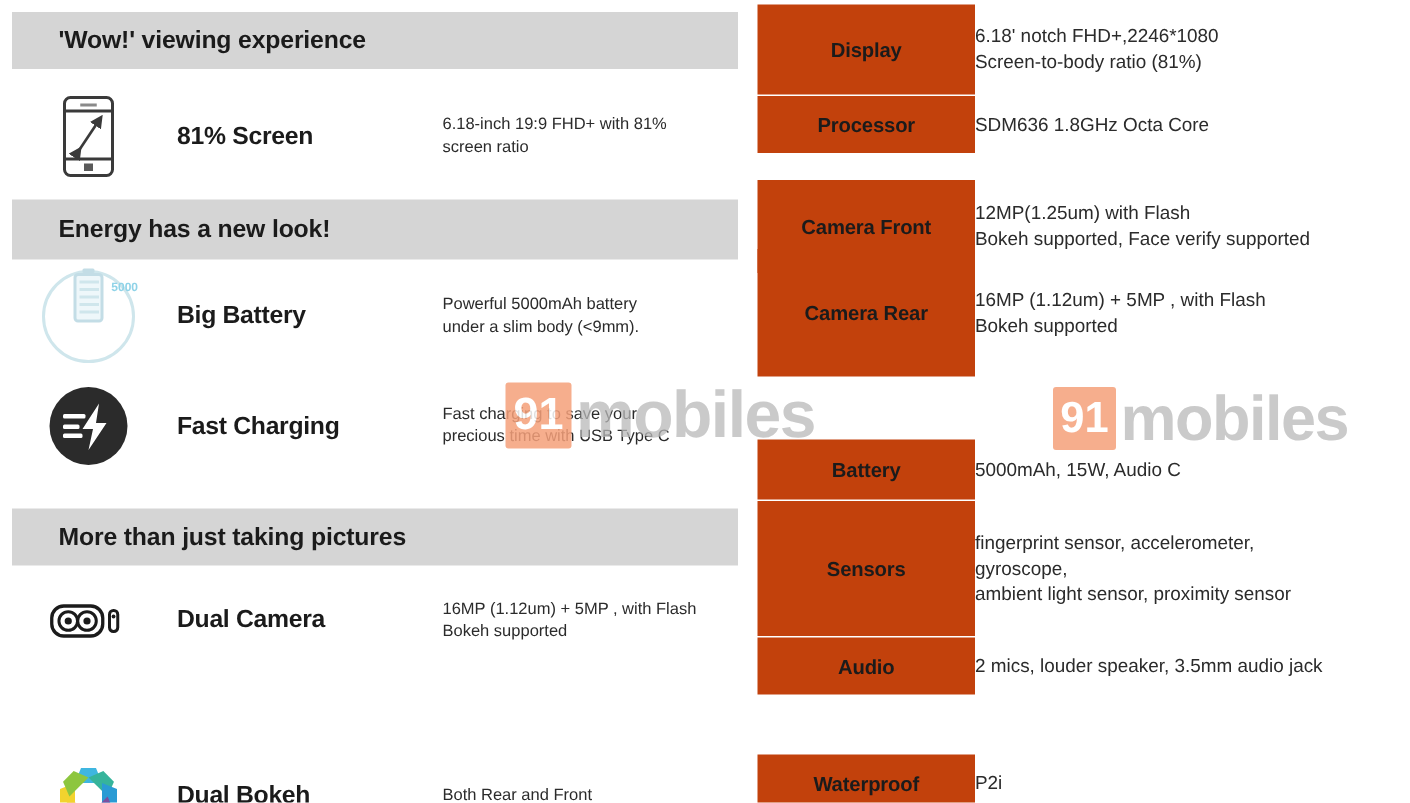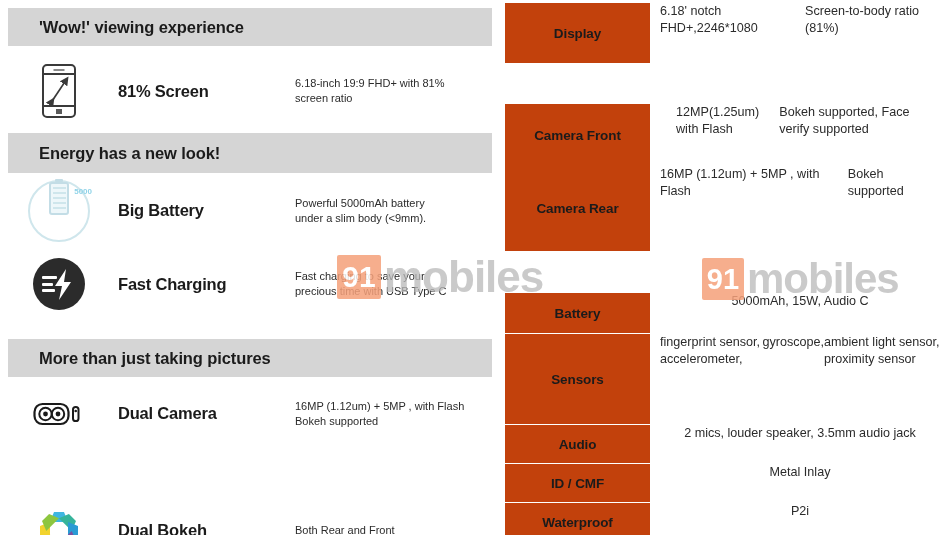--- a/index.html
+++ b/index.html
@@ -105,23 +105,22 @@
     justify-content: center;
     font-size: 13.5px;
     font-weight: bold;
     color: #1b1b1b;
     letter-spacing: -0.1px;
     text-align: center;
   }
   .spec-value {
     flex: 1;
     display: flex;
-    flex-direction: row;
+    flex-direction: column;
     justify-content: center;
-    padding-left: 10px;
     font-size: 12.6px;
     line-height: 1.35;
     color: #2b2b2b;
     background: #ffffff;
   }
 
   
   .watermark {
     position: absolute;
     display: flex;
@@ -383,22 +382,28 @@
   <div id="right-panel">
 
     <div class="spec-row" style="top:3px; height:60px;">
       <div class="spec-label">Display</div>
       <div class="spec-value">
         <div>6.18'  notch FHD+,2246*1080</div>
         <div>Screen-to-body ratio (81%)</div>
       </div>
     </div>
 
-
-    <div class="spec-row" style="top:104px; height:62px;gap:16px;">
+    <div class="spec-row" style="top:64px; height:38px;">
+      <div class="spec-label">Processor</div>
+      <div class="spec-value">
+        <div>SDM636 1.8GHz Octa Core</div>
+      </div>
+    </div>
+
+    <div class="spec-row" style="top:120px; height:62px;">
       <div class="spec-label">Camera Front</div>
       <div class="spec-value">
         <div>12MP(1.25um) with Flash</div>
         <div>Bokeh supported,  Face verify supported</div>
       </div>
     </div>
 
     <div class="spec-row" style="top:166px; height:85px;">
       <div class="spec-label">Camera Rear</div>
       <div class="spec-value">
@@ -424,26 +429,20 @@
       </div>
     </div>
 
     <div class="spec-row" style="top:425px; height:38px;">
       <div class="spec-label">Audio</div>
       <div class="spec-value">
         <div>2 mics, louder speaker, 3.5mm audio jack</div>
       </div>
     </div>
 
-    <div class="spec-row" style="top:464px; height:38px;">
-      <div class="spec-label">ID / CMF</div>
-      <div class="spec-value">
-        <div>Metal Inlay</div>
-      </div>
-    </div>
 
     <div class="spec-row" style="top:503px; height:38px;">
       <div class="spec-label">Waterproof</div>
       <div class="spec-value">
         <div>P2i</div>
       </div>
     </div>
 
   </div>
 

